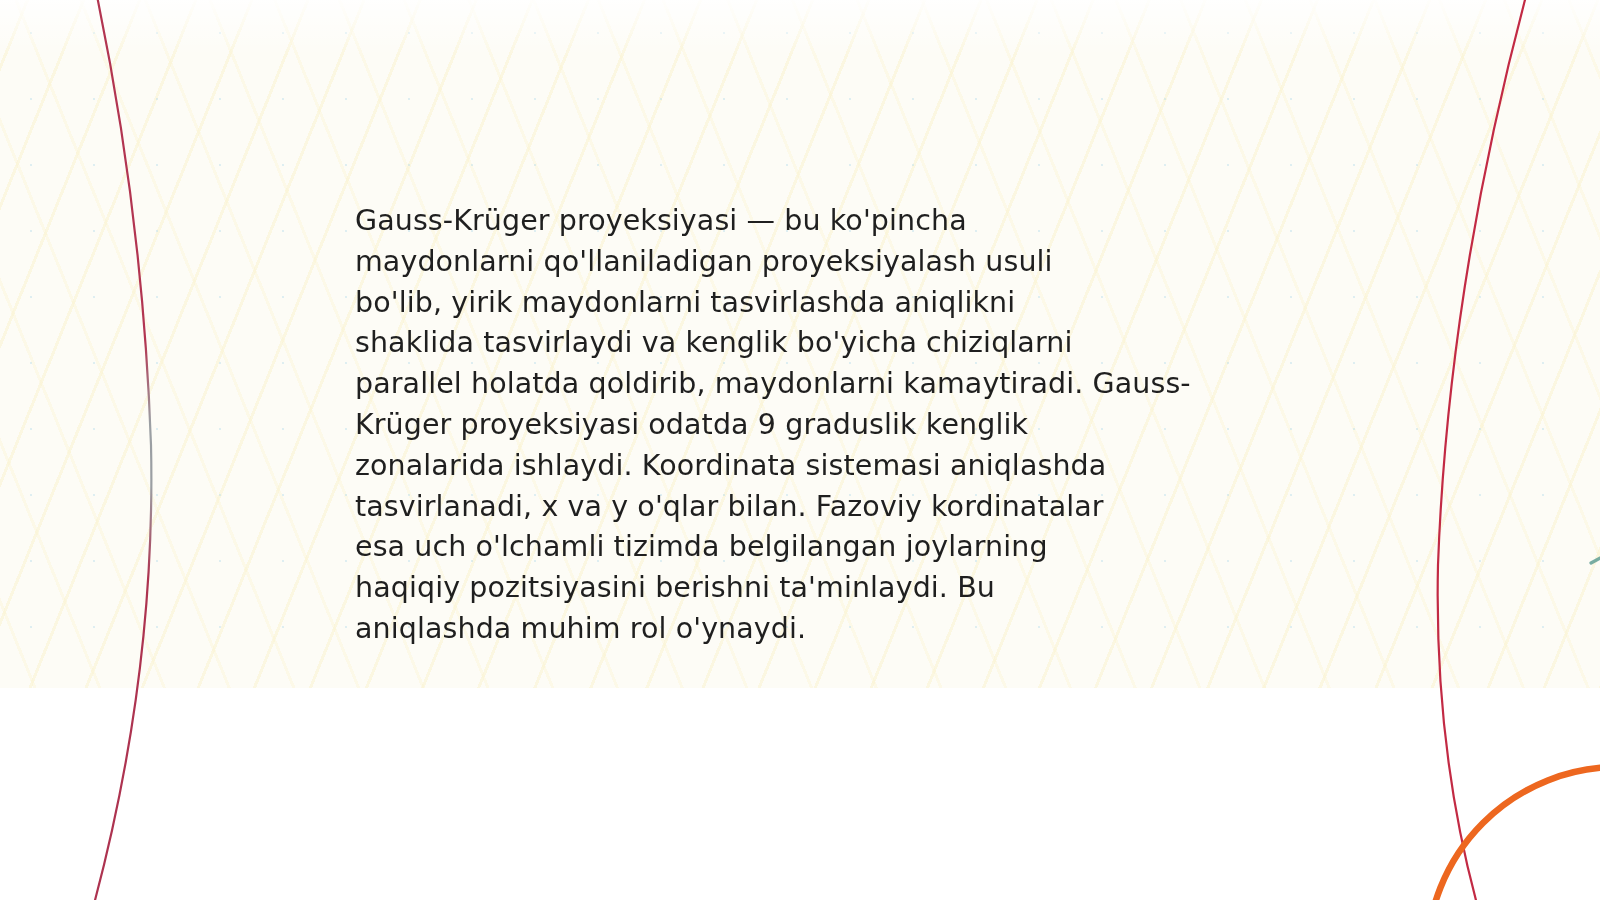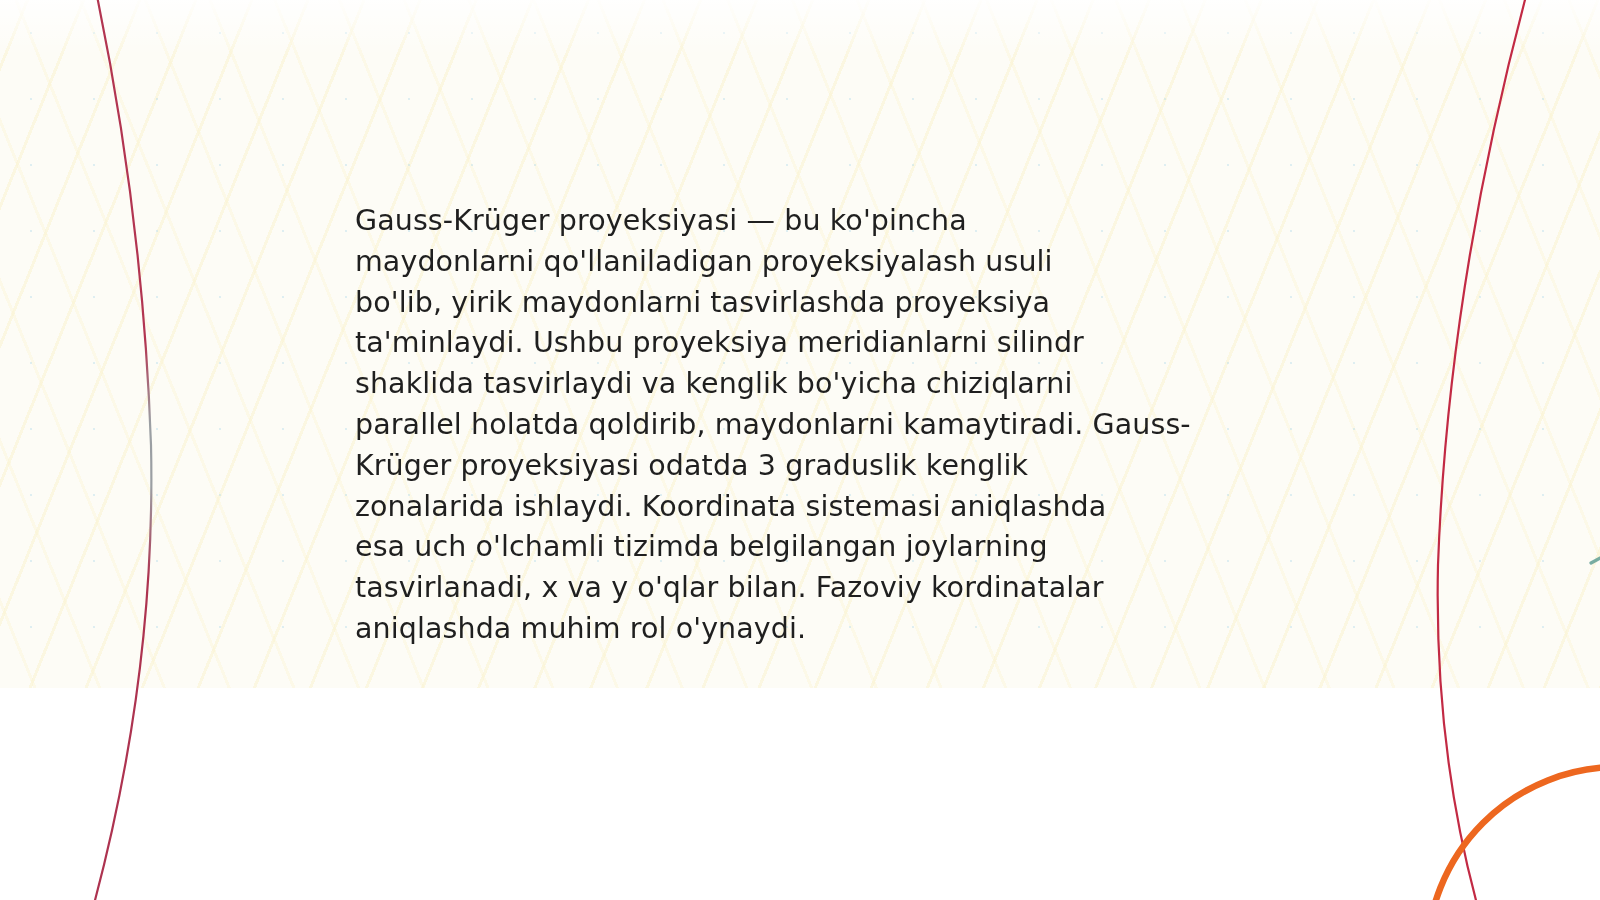--- a/index.html
+++ b/index.html
@@ -77,24 +77,24 @@
     <path d="M 1526,-4 Q 1448,290 1438,565 Q 1434,745 1477,904" fill="none" stroke-width="2.2" stroke="#c22a44"></path>
 
     <circle cx="1618" cy="958" r="191" fill="none" stroke-width="6.5" stroke="#ed671f"></circle>
 
     <path d="M 1591,563 L 1602,557" fill="none" stroke-width="3.2" stroke-linecap="round" opacity="0.8" stroke="#56988f"></path>
   </svg>
 
   <div class="textblock">
     <div class="line">Gauss-Krüger proyeksiyasi — bu ko'pincha</div>
     <div class="line">maydonlarni qo'llaniladigan proyeksiyalash usuli</div>
-    <div class="line">bo'lib, yirik maydonlarni tasvirlashda proyeksiya</div>
-    <div class="line">ta'minlaydi. Ushbu proyeksiya meridianlarni silindr</div>
+    <div class="line">bo'lib, yirik maydonlarni tasvirlashda aniqlikni</div>
     <div class="line">shaklida tasvirlaydi va kenglik bo'yicha chiziqlarni</div>
     <div class="line">parallel holatda qoldirib, maydonlarni kamaytiradi. Gauss-</div>
-    <div class="line">Krüger proyeksiyasi odatda 3 graduslik kenglik</div>
+    <div class="line">Krüger proyeksiyasi odatda 9 graduslik kenglik</div>
     <div class="line">zonalarida ishlaydi. Koordinata sistemasi aniqlashda</div>
+    <div class="line">tasvirlanadi, x va y o'qlar bilan. Fazoviy kordinatalar</div>
     <div class="line">esa uch o'lchamli tizimda belgilangan joylarning</div>
-    <div class="line">tasvirlanadi, x va y o'qlar bilan. Fazoviy kordinatalar</div>
+    <div class="line">haqiqiy pozitsiyasini berishni ta'minlaydi. Bu</div>
     <div class="line">aniqlashda muhim rol o'ynaydi.</div>
   </div>
 
 </div>
 
 </body></html>

